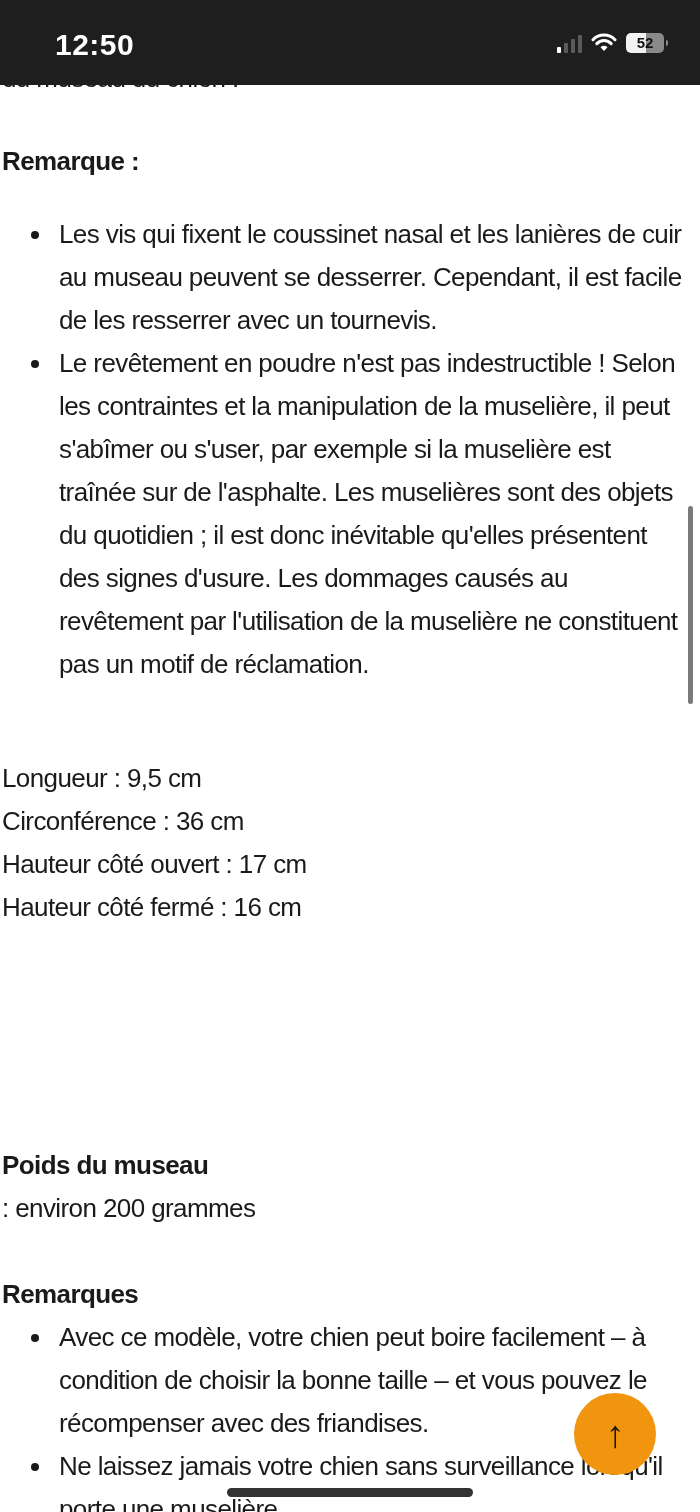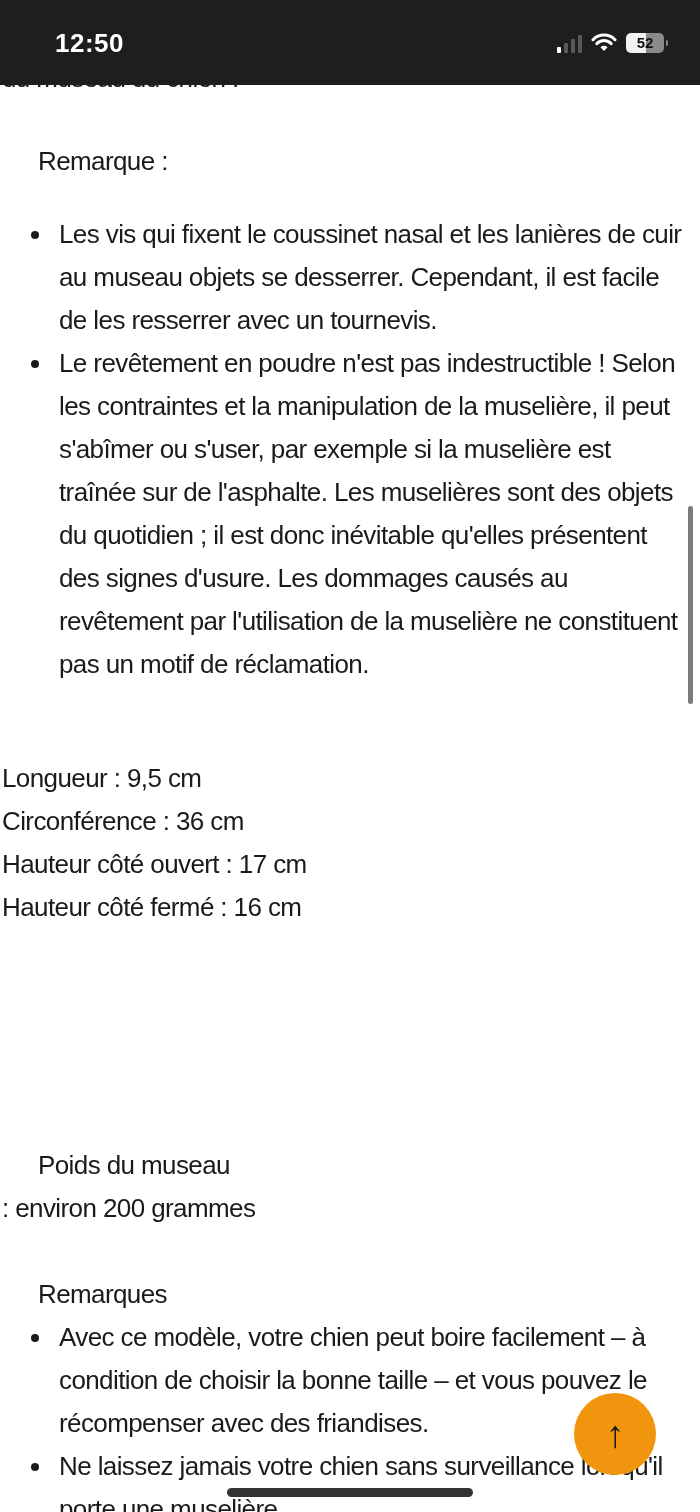--- a/index.html
+++ b/index.html
@@ -4,21 +4,21 @@
 <style>
   * { margin: 0; padding: 0; box-sizing: border-box; }
   html, body { width: 700px; height: 1512px; overflow: hidden; background: #ffffff; }
   body { position: relative; font-family: "Liberation Sans", sans-serif; color: #1a1a1a; }
 
   .status-bar {
     position: absolute; top: 0; left: 0; width: 700px; height: 85px;
     background: #1e1e1e; z-index: 5;
   }
   .status-time {
-    position: absolute; left: 55px; top: 28px; font-size: 26px; font-weight: bold;
+    position: absolute; left: 55px; top: 28px; font-size: 30px; font-weight: bold;
     color: #ffffff; letter-spacing: 0.5px;
   }
   .status-icons { position: absolute; right: 36px; top: 33px; display: flex; align-items: center; gap: 9px; }
   .signal { display: flex; align-items: flex-end; gap: 3px; height: 20px; }
   .signal span { width: 4px; background: #5a5a5a; border-radius: 1px; }
   .signal span.on { background: #ffffff; }
   .battery {
     position: relative; width: 38px; height: 20px; border-radius: 5px;
     background: linear-gradient(to right, #f2f2f2 0 52%, #8a8a8a 52% 100%);
     font-size: 15px; font-weight: bold; color: #111; text-align: center; line-height: 20px;
@@ -28,21 +28,21 @@
     background: #8a8a8a; border-radius: 0 2px 2px 0;
   }
 
   .content {
     position: absolute; top: 0; left: 0; width: 700px;
     font-size: 26px; line-height: 43px; color: #1a1a1a;
     font-family: "Liberation Sans", sans-serif;
     letter-spacing: -0.6px;
   }
   .cut-line { position: absolute; top: 57px; left: 2px; }
-  .heading { font-weight: normal; margin-left: 36px; }
+  .heading { font-weight: bold; }
   .block { position: absolute; left: 2px; width: 690px; }
   ul.bullets { list-style: none; }
   ul.bullets li { position: relative; padding-left: 57px; }
   ul.bullets li::before {
     content: ""; position: absolute; left: 29px; top: 18px; width: 8px; height: 8px;
     background: #1a1a1a; border-radius: 50%;
   }
   .scrollbar {
     position: absolute; left: 688px; top: 506px; width: 5px; height: 198px;
     background: #7a7a7a; border-radius: 3px;
@@ -61,21 +61,21 @@
 <body>
 
 <div class="content">
   <div class="cut-line">du museau du chien :</div>
 
   <div class="block" style="top:140px;">
     <div class="heading">Remarque :</div>
   </div>
   <div class="block" style="top:213px;">
     <ul class="bullets">
-      <li>Les vis qui fixent le coussinet nasal et les lanières de cuir au museau objets se desserrer. Cependant, il est facile de les resserrer avec un tournevis.</li>
+      <li>Les vis qui fixent le coussinet nasal et les lanières de cuir au museau peuvent se desserrer. Cependant, il est facile de les resserrer avec un tournevis.</li>
       <li>Le revêtement en poudre n'est pas indestructible ! Selon les contraintes et la manipulation de la muselière, il peut s'abîmer ou s'user, par exemple si la muselière est traînée sur de l'asphalte. Les muselières sont des objets du quotidien ; il est donc inévitable qu'elles présentent des signes d'usure. Les dommages causés au revêtement par l'utilisation de la muselière ne constituent pas un motif de réclamation.</li>
     </ul>
   </div>
 
   <div class="block" style="top:757px;">
     <div>Longueur : 9,5 cm</div>
     <div>Circonférence : 36 cm</div>
     <div>Hauteur côté ouvert : 17 cm</div>
     <div>Hauteur côté fermé : 16 cm</div>
   </div>

